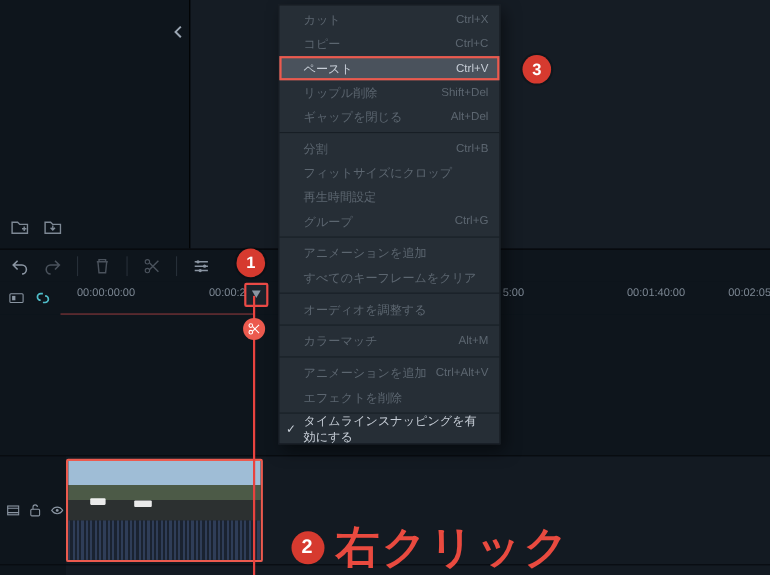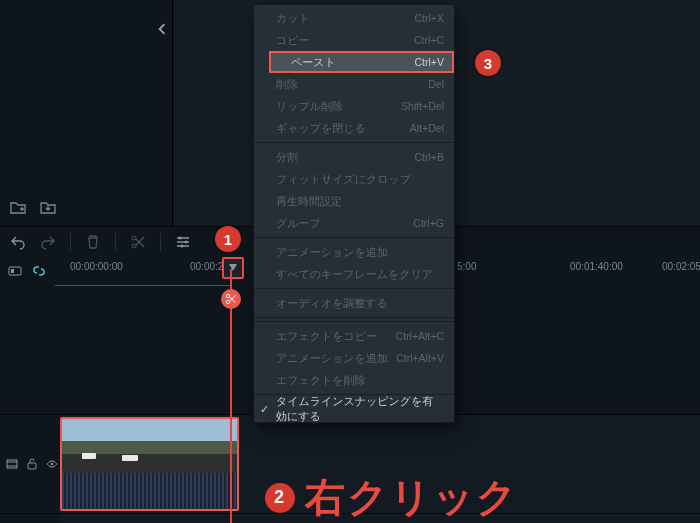--- a/index.html
+++ b/index.html
@@ -176,21 +176,21 @@
     position:relative;
     height:22px; display:flex; align-items:center;
     padding: 0 10px 0 22px;
     color:#c7ced7;
     cursor:pointer;
   }
   .ctx-item.disabled { color:#5c6670; cursor:default; }
   .ctx-item .sc { margin-left:auto; color:inherit; font-size:10.5px; }
   .ctx-item.hl {
     background:#4a525c;
-    outline:2px solid #ec5a4e; outline-offset:-2px;margin-left:15px;
+    outline:2px solid #ec5a4e; outline-offset:-2px;
   }
   .ctx-item .chk {
     position:absolute; left:6px; color:#c7ced7; font-size:11px;
   }
   .ctx-sep { height:1px; margin:3px 0; background:#171e25; }
 
   
   .badge {
     position:absolute; width:26px; height:26px; border-radius:50%;
     background:#d63a2f; color:#fff; font-weight:700; font-size:15px;
@@ -430,24 +430,20 @@
     </div>
     <div class="ctx-item disabled">
       <span>コピー</span>
       <span class="sc">Ctrl+C</span>
     </div>
     <div class="ctx-item hl">
       <span>ペースト</span>
       <span class="sc">Ctrl+V</span>
     </div>
     <div class="ctx-item disabled">
-      <span>削除</span>
-      <span class="sc">Del</span>
-    </div>
-    <div class="ctx-item disabled">
       <span>リップル削除</span>
       <span class="sc">Shift+Del</span>
     </div>
     <div class="ctx-item disabled">
       <span>ギャップを閉じる</span>
       <span class="sc">Alt+Del</span>
     </div>
     <div class="ctx-sep"></div>
     <div class="ctx-item disabled">
       <span>分割</span>
@@ -468,25 +464,25 @@
       <span>アニメーションを追加</span>
     </div>
     <div class="ctx-item disabled">
       <span>すべてのキーフレームをクリア</span>
     </div>
     <div class="ctx-sep"></div>
     <div class="ctx-item disabled">
       <span>オーディオを調整する</span>
     </div>
     <div class="ctx-sep"></div>
+    <div class="ctx-item disabled">
+      <span>カラーマッチ</span>
+      <span class="sc">Alt+M</span>
+    </div>
     <div class="ctx-sep"></div>
-    <div class="ctx-item disabled">
-      <span>エフェクトをコピー</span>
-      <span class="sc">Ctrl+Alt+C</span>
-    </div>
     <div class="ctx-item disabled">
       <span>アニメーションを追加</span>
       <span class="sc">Ctrl+Alt+V</span>
     </div>
     <div class="ctx-item disabled">
       <span>エフェクトを削除</span>
     </div>
     <div class="ctx-sep"></div>
     <div class="ctx-item">
       <span class="chk">✓</span>

